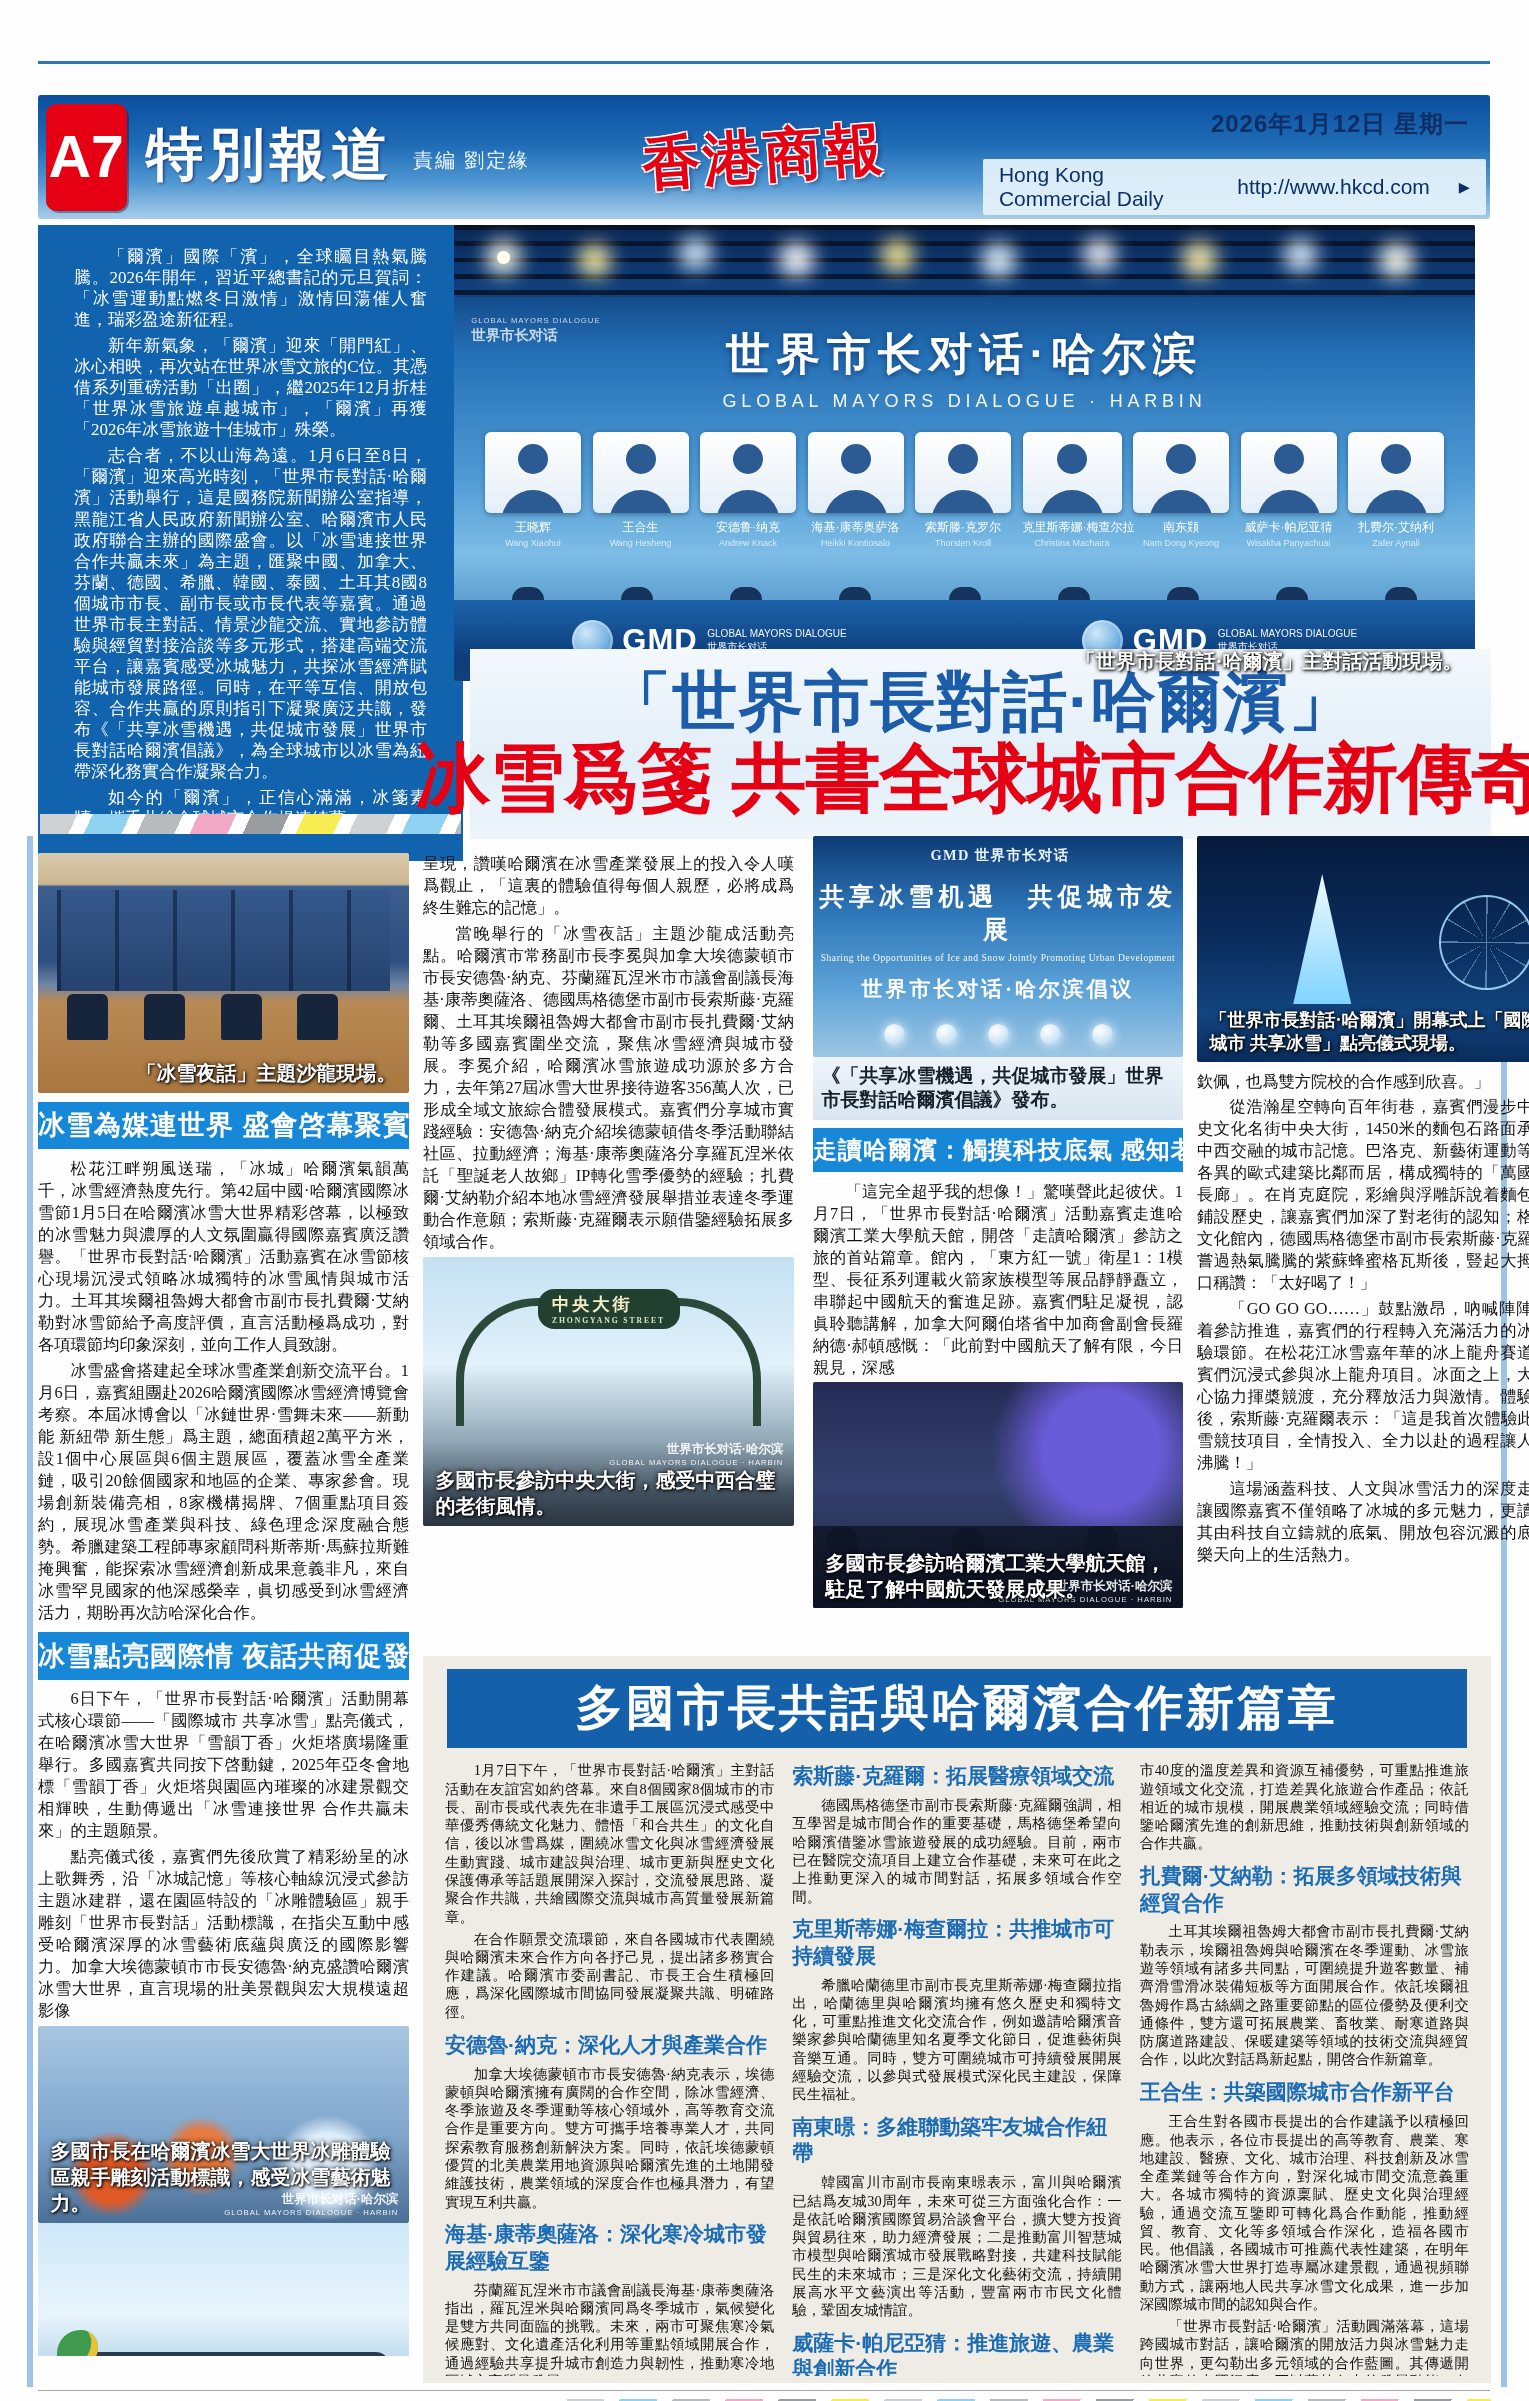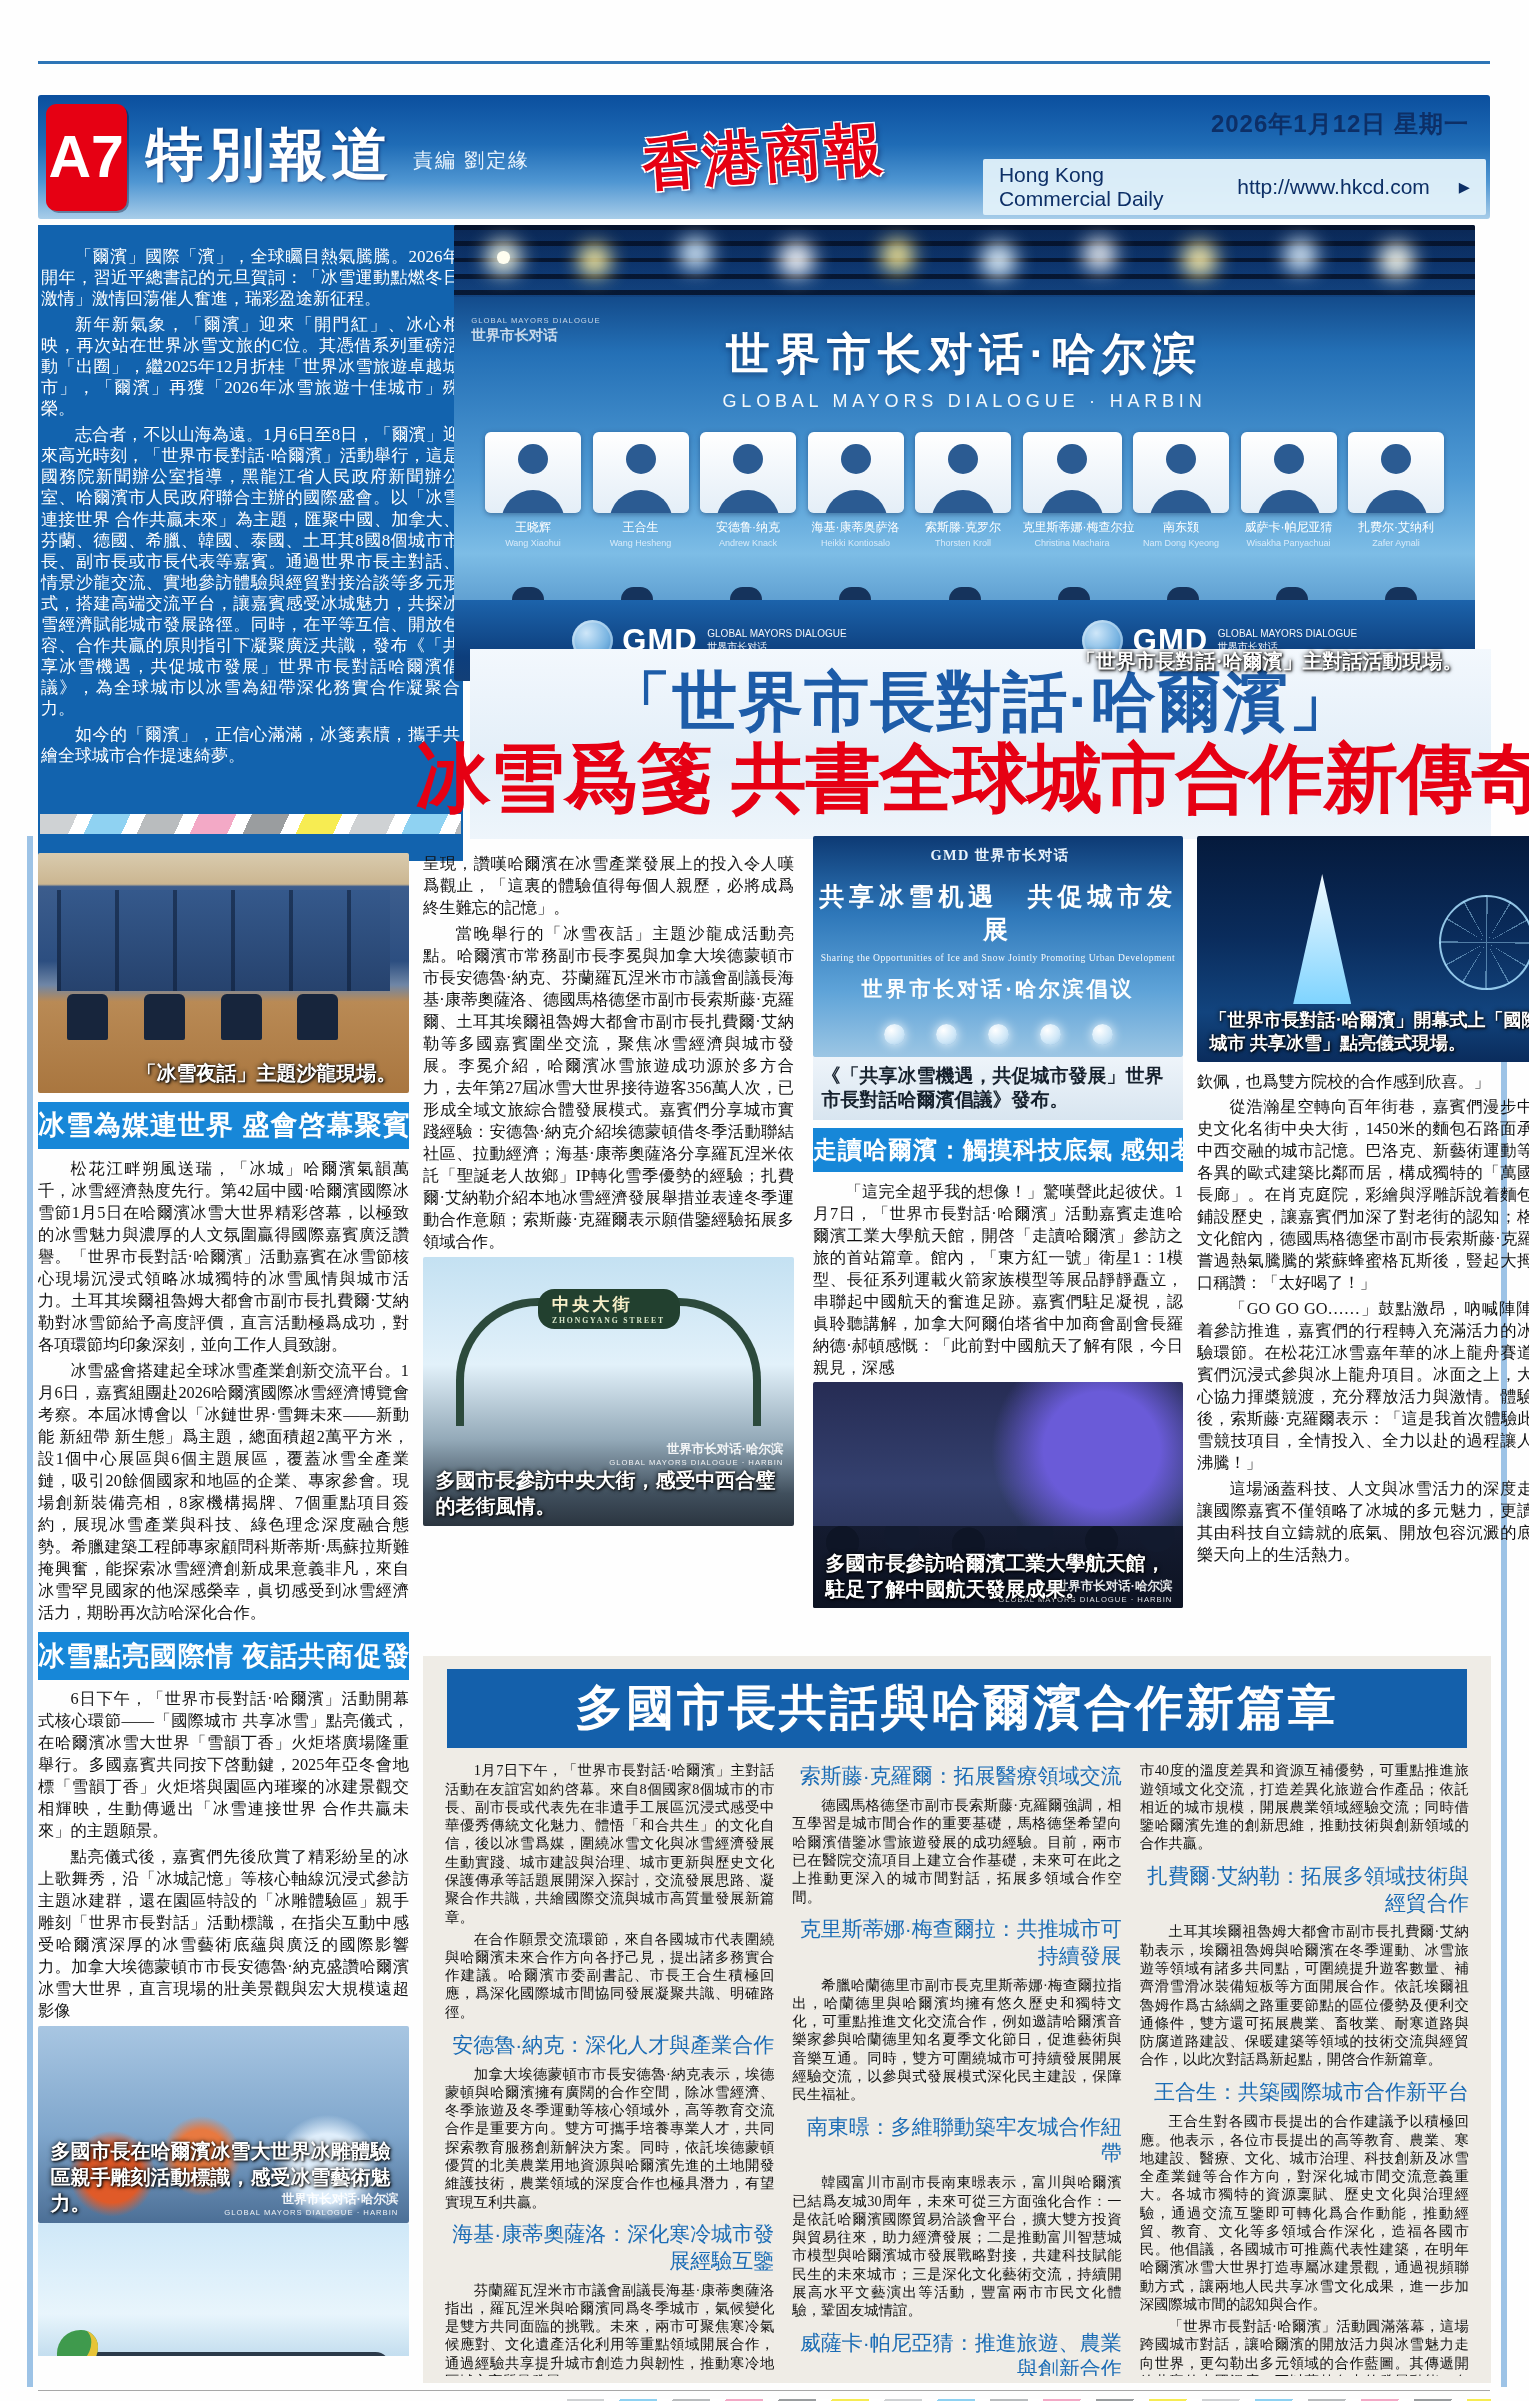--- a/index.html
+++ b/index.html
@@ -23,21 +23,21 @@
   .mlogo{position:absolute;left:50%;top:23px;transform:translateX(-50%) rotate(-4deg);
      color:#e60013;font-weight:bold;font-size:58px;letter-spacing:2.9px;
      text-shadow:-1.4px -1.4px 0 #fff,1.4px -1.4px 0 #fff,-1.4px 1.4px 0 #fff,1.4px 1.4px 0 #fff,2.9px 2.9px 4.8px rgba(0,0,60,.4);}
   .mdate{position:absolute;right:21px;top:12.5px;color:#0d2f66;font-weight:bold;font-size:24px;letter-spacing:1px;}
   .enpanel{position:absolute;right:3.8px;bottom:3.8px;width:471px;height:56px;background:rgba(226,241,250,.95);
      display:flex;align-items:center;gap:29px;padding:0 16.3px;color:#0d2f66;font-size:21px;border-radius:1.9px;}
   .enpanel .arrow{color:#0d2f66;font-size:14.4px;margin-left:auto;}
 
   
   .intro{position:absolute;left:38px;top:225px;width:425px;height:636px;background:#1263ae;
-     color:#fff;padding:21px 3px;box-sizing:border-box;overflow:hidden;}
+     color:#fff;padding:21px 36px;box-sizing:border-box;overflow:hidden;}
   .intro p{margin:0 0 4.8px 0;font-size:17px;line-height:1.24;text-align:justify;text-indent:2em;}
 
   
   .stripes{background:repeating-linear-gradient(115deg,
      #cfd2d4 0 34px,#ffffff 34px 48px,#8fd2f2 48px 82px,#ffffff 82px 96px,
      #b9bcbe 96px 130px,#ffffff 130px 144px,#f3a9c6 144px 178px,#ffffff 178px 192px,
      #9a9d9f 192px 226px,#ffffff 226px 240px,#f7ec52 240px 274px,#ffffff 274px 288px);}
   .stripes-left{position:absolute;left:40px;top:814px;width:421px;height:20px;}
   .stripes-right{position:absolute;left:567px;top:2399px;width:924px;height:26px;}
   .hrule{position:absolute;left:38px;top:2390px;width:1452px;height:1.4px;background:#a7a7a7;}
@@ -167,21 +167,21 @@
      background:repeating-conic-gradient(rgba(170,225,255,.45) 0 2deg,transparent 2deg 30deg);}
 
   
   .bottom{position:absolute;left:423px;top:1656px;width:1068px;height:727px;background:#efece6;box-sizing:border-box;padding:12.5px 22px;overflow:hidden;}
   .btitle{background:#1460ab;color:#fff;font-weight:bold;font-size:48px;letter-spacing:2.9px;text-align:center;
      padding:7.7px 0;margin:0 1.9px 13.4px 1.9px;font-family:"Liberation Sans",sans-serif;white-space:nowrap;}
   .bcols{display:flex;gap:18px;height:615px;overflow:hidden;}
   .bc{flex:1;overflow:hidden;}
   .bc p{margin:0 0 3.8px 0;font-size:14.4px;line-height:1.27;text-align:justify;text-indent:2em;color:#111;}
   .bc p.noind{text-indent:0;}
-  .bsub{color:#1b6cb5;font-weight:normal;font-size:21px;text-align:right;line-height:1.25;
+  .bsub{color:#1b6cb5;font-weight:bold;font-size:21px;text-align:left;line-height:1.25;
      margin:10.6px 0 6.7px 0;font-family:"Liberation Sans",sans-serif;}
 </style>
 </head>
 <body>
 
 <div class="page">
 
   <div class="topline"></div>
   <div class="siderule l"></div>
   <div class="siderule r"></div>

